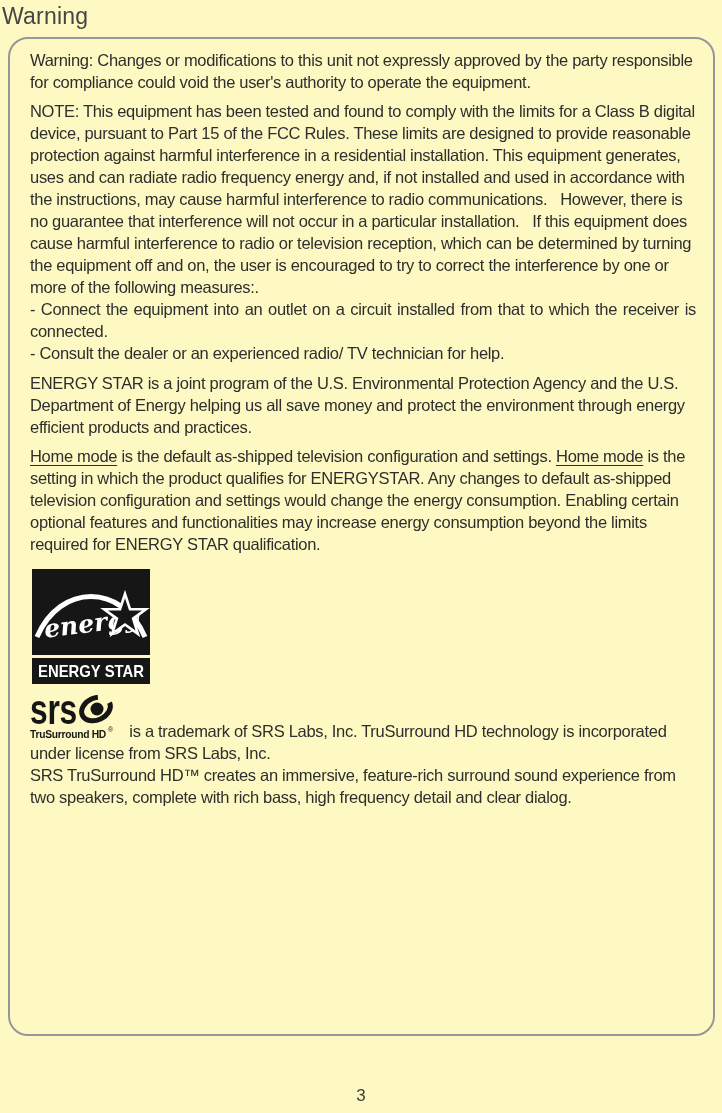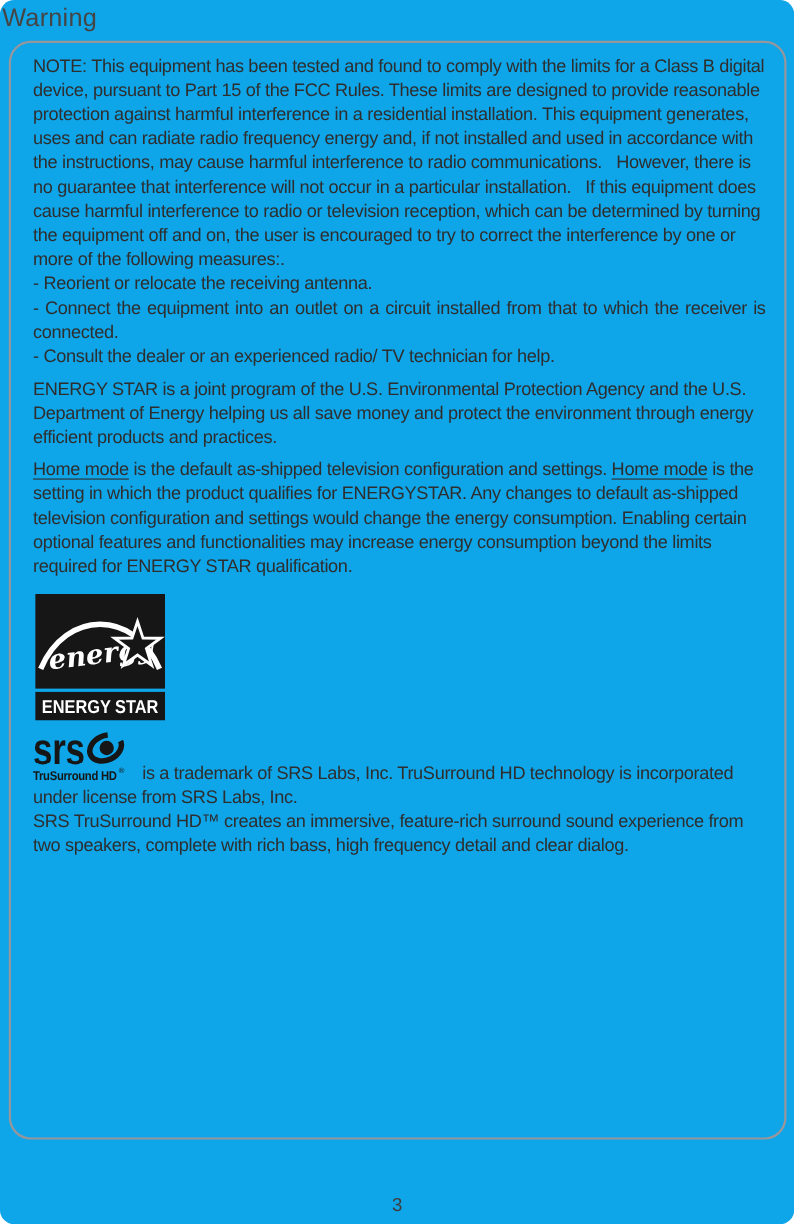--- a/index.html
+++ b/index.html
@@ -1,26 +1,25 @@
 <!DOCTYPE html>
 <html><head>
 <meta charset="utf-8">
 <style>
   * { margin: 0; padding: 0; box-sizing: border-box; }
   html, body { background: #ffffff; }
   .page {
     position: relative;
     width: 722px;
     height: 1113px;
-    background: #0ea5e9;
+    background: #fef9c3;
     font-family: "Liberation Sans", sans-serif;
     color: #2e2e2e;
     padding-top: 3px;
     overflow: hidden;
-    border-radius: 13px;
   }
   .page-title {
     font-size: 23px;
     font-weight: 300;
     color: #454545;
     letter-spacing: 0.2px;
     margin: 0 0 8px 2px;
     line-height: 26px;
   }
   .notice-box {
@@ -70,25 +69,25 @@
 </style>
 </head>
 <body>
 
 <div class="page">
 
   <h1 class="page-title">Warning</h1>
 
   <div class="notice-box">
 
+    <p>Warning: Changes or modifications to this unit not expressly approved by the party responsible for compliance could void the user's authority to operate the equipment.</p>
 
     <p class="tight">NOTE: This equipment has been tested and found to comply with the limits for a Class B digital device, pursuant to Part 15 of the FCC Rules. These limits are designed to provide reasonable protection against harmful interference in a residential installation. This equipment generates, uses and can radiate radio frequency energy and, if not installed and used in accordance with the instructions, may cause harmful interference to radio communications.   However, there is no guarantee that interference will not occur in a particular installation.   If this equipment does cause harmful interference to radio or television reception, which can be determined by turning the equipment off and on, the user is encouraged to try to correct the interference by one or more of the following measures:.</p>
 
     <div class="measures">
-      <div class="measure">- Reorient or relocate the receiving antenna.</div>
       <div class="measure justify">- Connect the equipment into an outlet on a circuit installed from that to which the receiver is connected.</div>
       <div class="measure">- Consult the dealer or an experienced radio/ TV technician for help.</div>
     </div>
 
     <p>ENERGY STAR is a joint program of the U.S. Environmental Protection Agency and the U.S. Department of Energy helping us all save money and protect the environment through energy efficient products and practices.</p>
 
     <p class="tight"><span class="u">Home mode</span><span> is the default as-shipped television configuration and settings. </span><span class="u">Home mode</span><span> is the setting in which the product qualifies for ENERGYSTAR. Any changes to default as-shipped television configuration and settings would change the energy consumption. Enabling certain optional features and functionalities may increase energy consumption beyond the limits required for ENERGY STAR qualification.</span></p>
 
     <div class="estar-logo">
       <svg width="118" height="115" viewBox="0 0 118 115">

